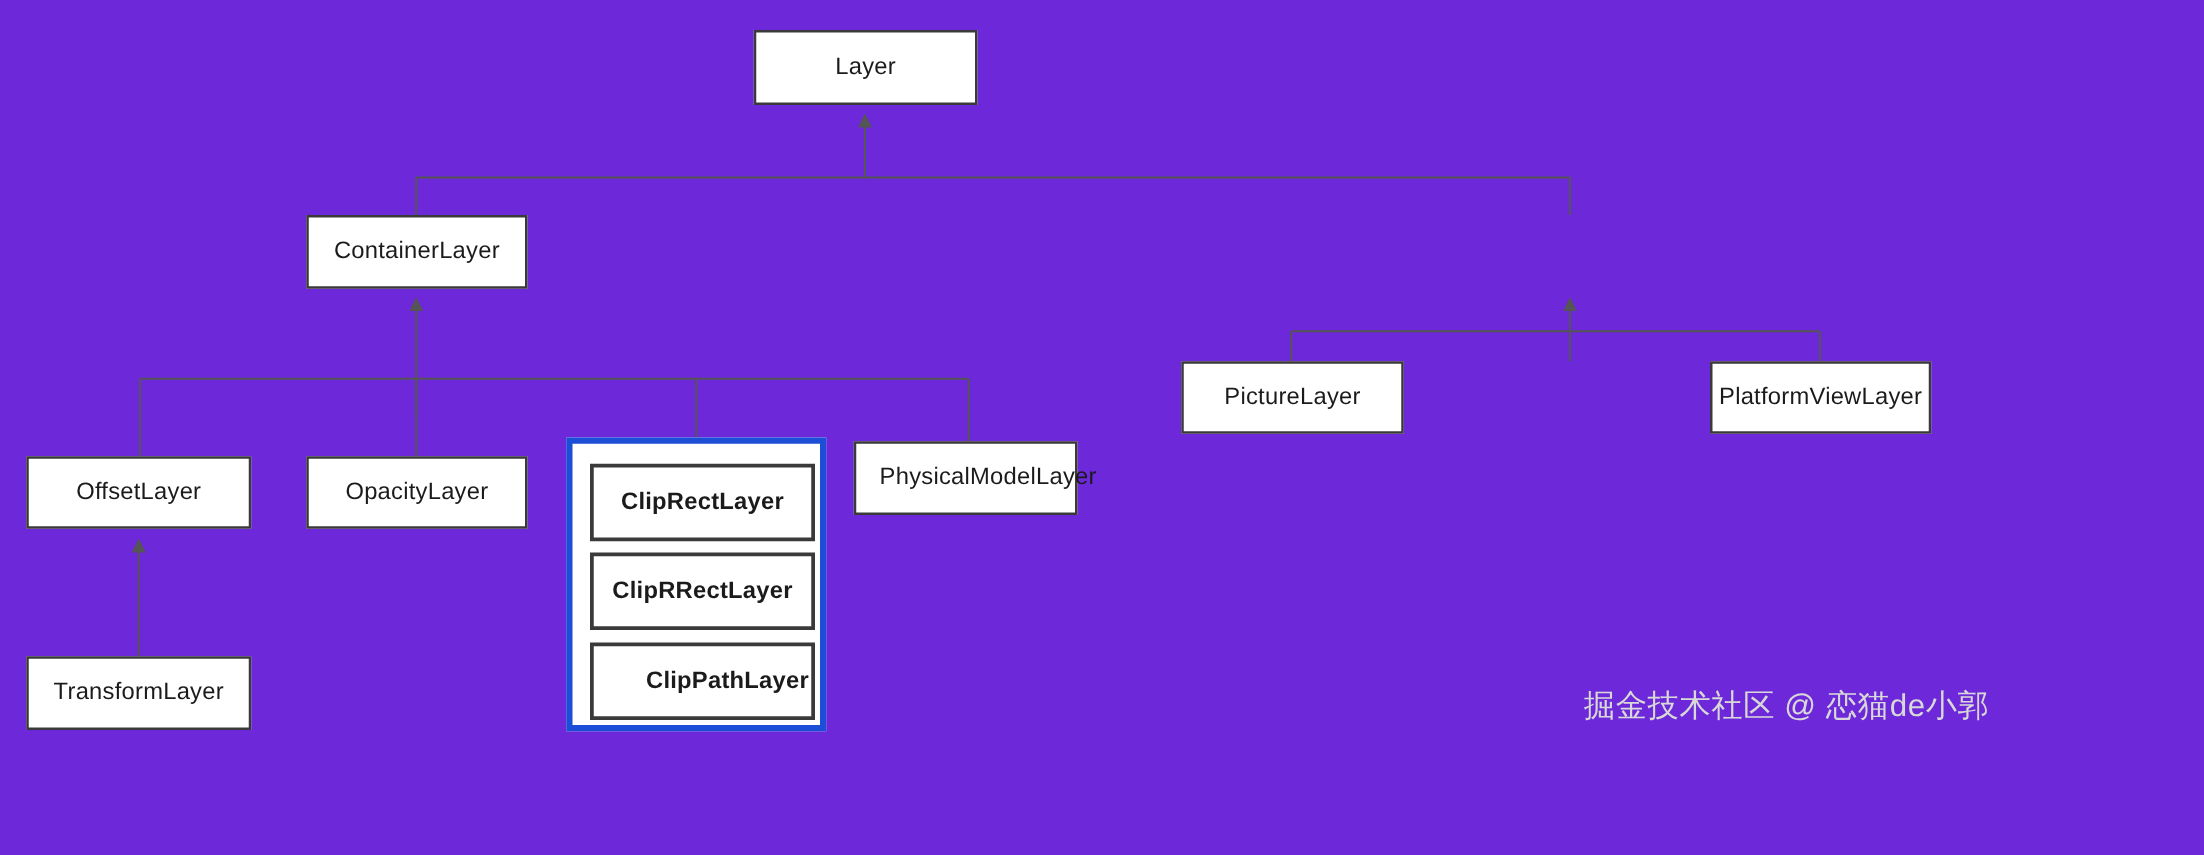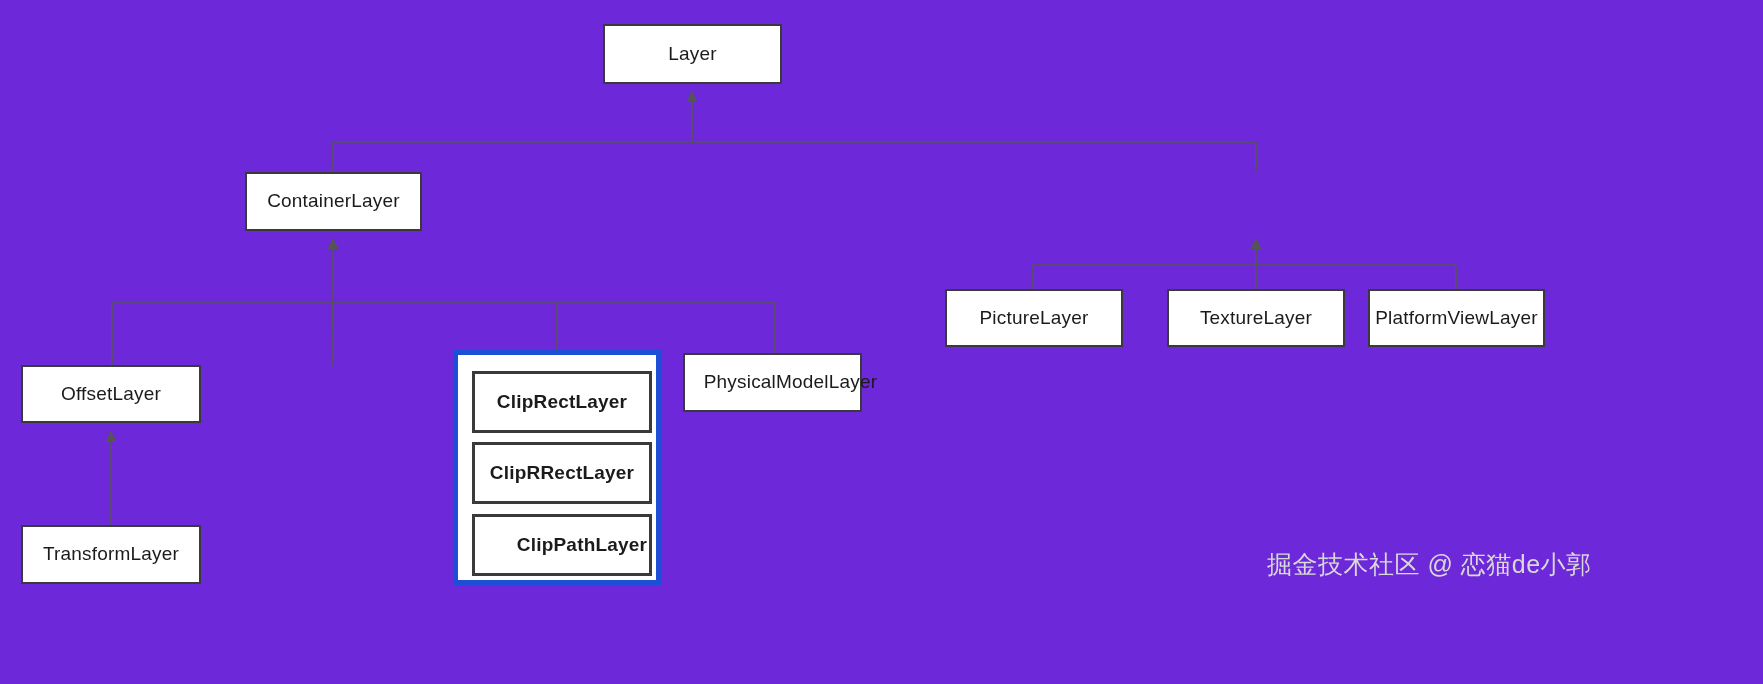--- a/index.html
+++ b/index.html
@@ -99,29 +99,29 @@
     <span>Layer</span>
   </div>
 
   <div class="node" style="left:245px; top:172px; width:177px; height:59px;">
     <span>ContainerLayer</span>
   </div>
 
   <div class="node" style="left:945px; top:289px; width:178px; height:58px;">
     <span>PictureLayer</span>
   </div>
-  <div class="node" style="left:1167px; top:289px; width:178px; height:58px;">
-    <span>TextureLayer</span>
-  </div>
   <div class="node" style="left:1368px; top:289px; width:177px; height:58px;">
     <span>PlatformViewLayer</span>
   </div>
 
   <div class="node" style="left:21px; top:365px; width:180px; height:58px;">
     <span>OffsetLayer</span>
+  </div>
+  <div class="node" style="left:245px; top:365px; width:177px; height:58px;">
+    <span>OpacityLayer</span>
   </div>
 
   <div class="group-box" style="left:453px; top:350px; width:208px; height:235px;">
     <div class="node" style="left:14px; top:16px; width:180px; height:62px;">
       <span>ClipRectLayer</span>
     </div>
     <div class="node" style="left:14px; top:87px; width:180px; height:62px;">
       <span>ClipRRectLayer</span>
     </div>
     <div class="node" style="left:14px; top:159px; width:180px; height:62px;padding-left:40px;">

